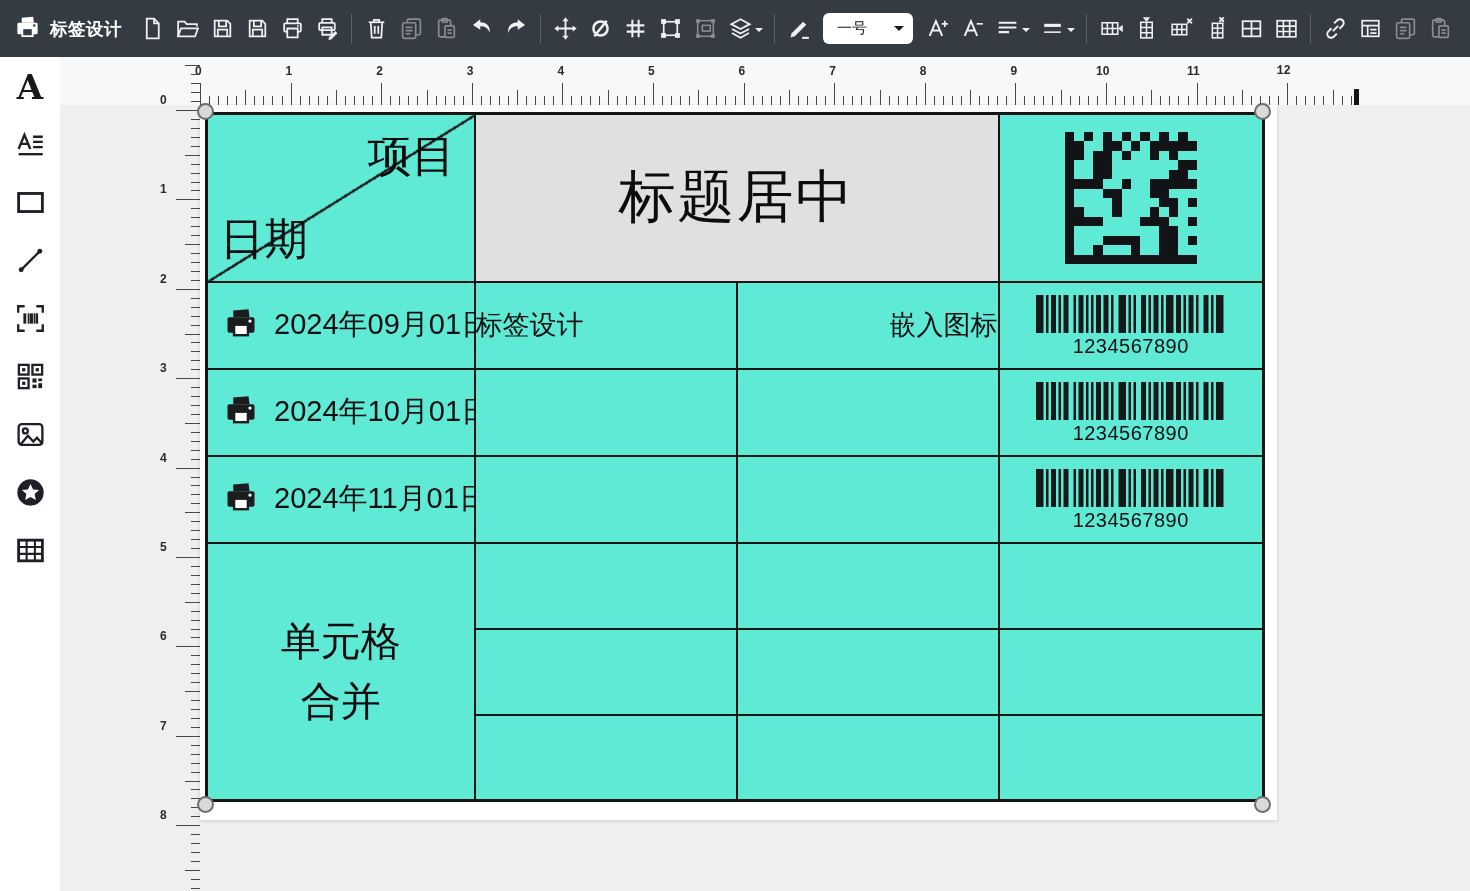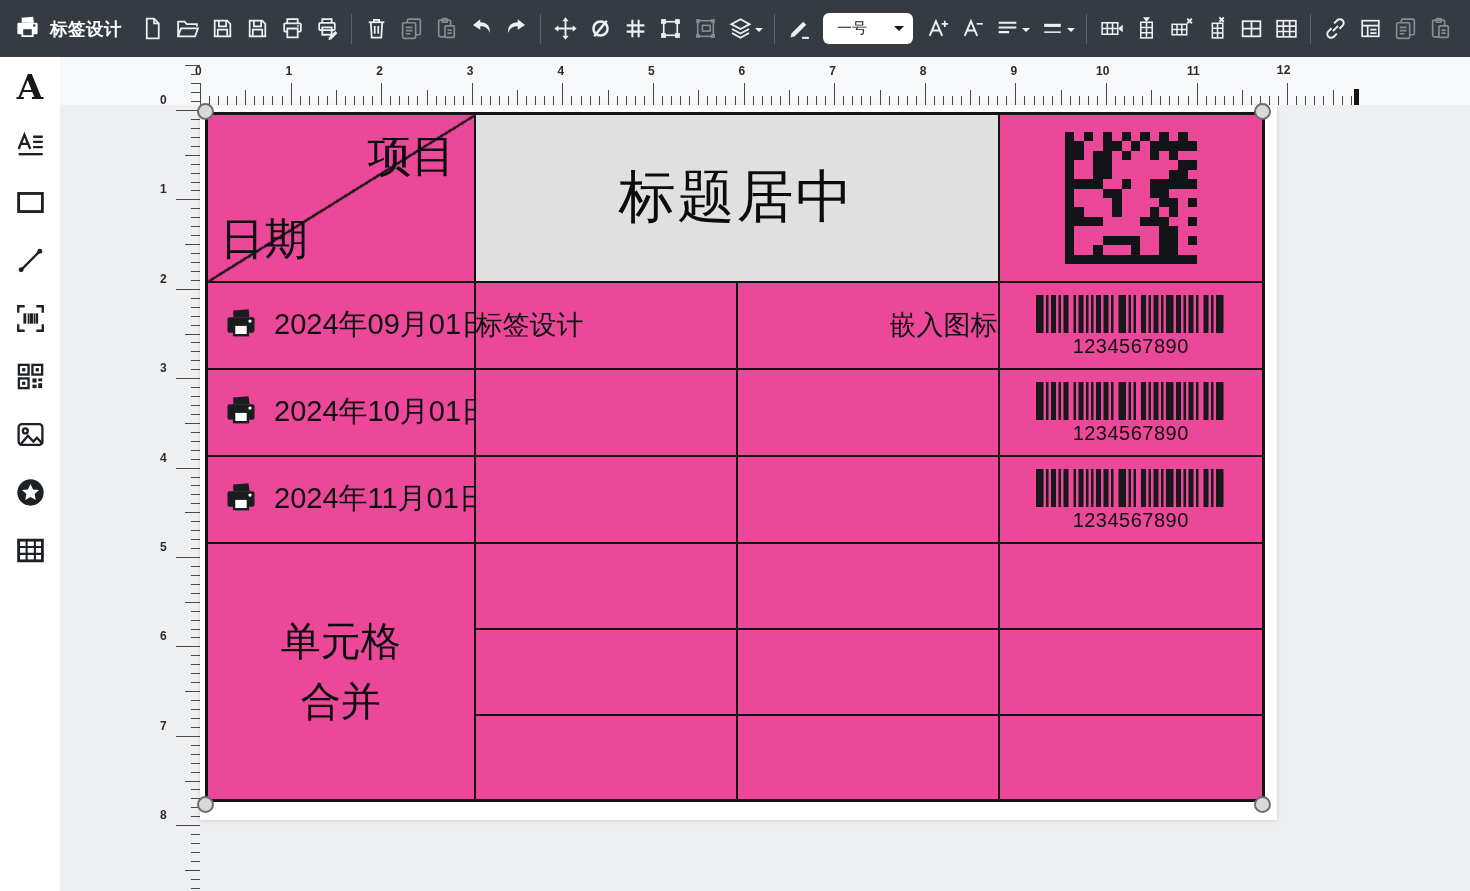--- a/index.html
+++ b/index.html
@@ -41,21 +41,21 @@
   .tick-h{position:absolute;bottom:0;width:1px;background:#474747}
   .tick-v{position:absolute;right:0;height:1px;background:#474747}
   .rlabel{position:absolute;font-size:12px;font-weight:600;color:#2b2b2b;white-space:nowrap}
   .hend{position:absolute;bottom:0;width:5px;height:16px;background:#141414}
 
   .page{position:absolute;left:140px;top:48px;width:1077px;height:715px;background:#fff;
     box-shadow:0 1px 4px rgba(0,0,0,.14)}
 
   
   table.lbl{position:absolute;left:5px;top:7px;width:1057px;border-collapse:collapse;
-    table-layout:fixed;background:#ec4899;color:#101114;border:3px solid #141414}
+    table-layout:fixed;background:#5eead4;color:#101114;border:3px solid #141414}
   table.lbl td{border:2px solid #141414;padding:0;vertical-align:middle;overflow:hidden}
   tr.r1{height:168px} tr.rr{height:87px} tr.rb{height:86px}
 
   td.diag{position:relative;background-image:linear-gradient(to bottom right,
     transparent calc(50% - 1.2px),#141414 calc(50% - 1.2px),#141414 calc(50% + 1.2px),transparent calc(50% + 1.2px))}
   .diag-top{position:absolute;top:12px;right:18px;font-size:44px;color:#0c0d0f}
   .diag-bot{position:absolute;bottom:12px;left:12px;font-size:44px;color:#0c0d0f}
   td.title{background:#e0e0e0;text-align:center;font-size:57px;letter-spacing:2px;color:#0b0c0d}
   td.dm{text-align:center}
   .dmx{width:132px;height:132px;display:inline-block;vertical-align:middle}

